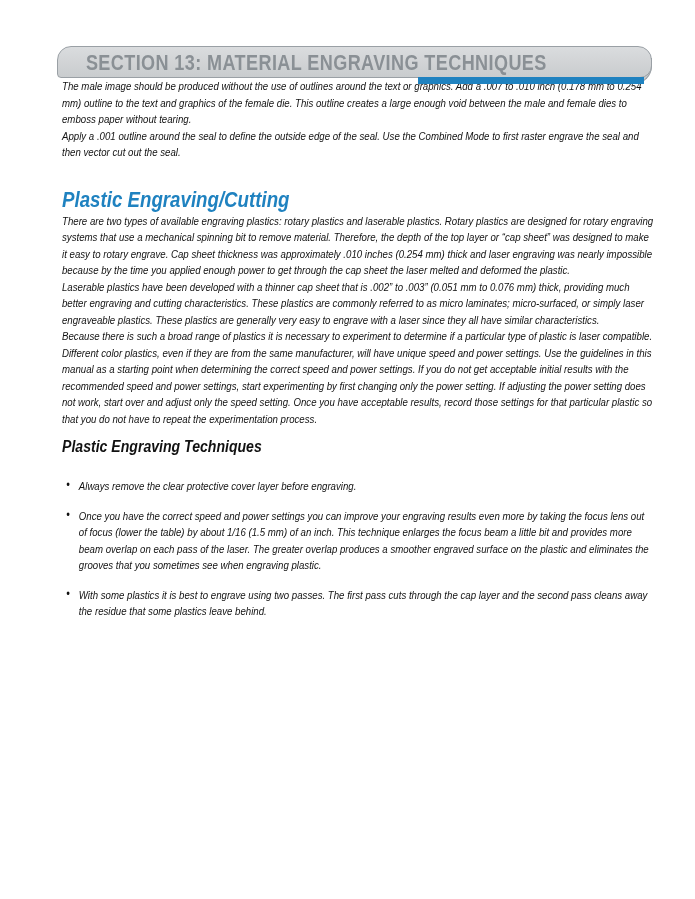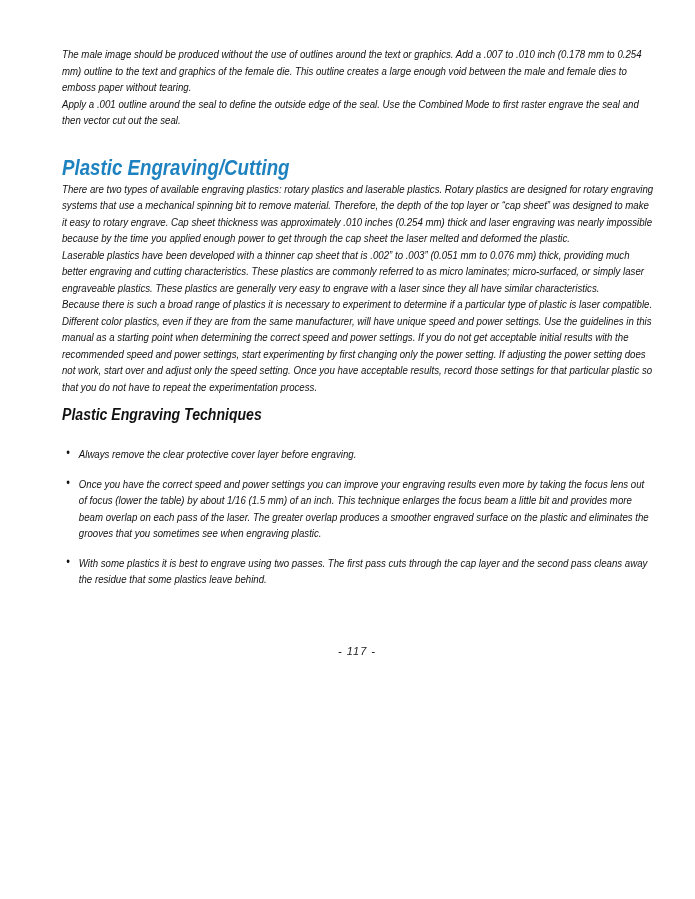--- a/index.html
+++ b/index.html
@@ -117,20 +117,27 @@
     font-size: 11px;
     letter-spacing: 1px;
     color: #222;
   }
 </style>
 </head>
 <body>
 
 <div class="page">
 
+  <div class="banner">
+    <div class="banner-tail"></div>
+    <div class="banner-bar">
+      <span class="banner-title">SECTION 13: MATERIAL ENGRAVING TECHNIQUES</span>
+    </div>
+    <div class="banner-accent"></div>
+  </div>
 
   <div class="content">
 
     <p class="copy mt-p1">The male image should be produced without the use of outlines around the text or graphics. Add a .007 to .010 inch (0.178 mm to 0.254 mm) outline to the text and graphics of the female die. This outline creates a large enough void between the male and female dies to emboss paper without tearing.</p>
     <p class="copy mt-p2">Apply a .001 outline around the seal to define the outside edge of the seal. Use the Combined Mode to first raster engrave the seal and then vector cut out the seal.</p>
 
     <h2 class="h-blue">Plastic Engraving/Cutting</h2>
 
     <p class="copy mt-p3">There are two types of available engraving plastics: rotary plastics and laserable plastics. Rotary plastics are designed for rotary engraving systems that use a mechanical spinning bit to remove material. Therefore, the depth of the top layer or “cap sheet” was designed to make it easy to rotary engrave. Cap sheet thickness was approximately .010 inches (0.254 mm) thick and laser engraving was nearly impossible because by the time you applied enough power to get through the cap sheet the laser melted and deformed the plastic.</p>
     <p class="copy mt-p4">Laserable plastics have been developed with a thinner cap sheet that is .002” to .003” (0.051 mm to 0.076 mm) thick, providing much better engraving and cutting characteristics. These plastics are commonly referred to as micro laminates; micro-surfaced, or simply laser engraveable plastics. These plastics are generally very easy to engrave with a laser since they all have similar characteristics.</p>
@@ -146,17 +153,16 @@
       <li>
         <span class="bullet-glyph">•</span>
         <span>Once you have the correct speed and power settings you can improve your engraving results even more by taking the focus lens out of focus (lower the table) by about 1/16 (1.5 mm) of an inch. This technique enlarges the focus beam a little bit and provides more beam overlap on each pass of the laser. The greater overlap produces a smoother engraved surface on the plastic and eliminates the grooves that you sometimes see when engraving plastic.</span>
       </li>
       <li>
         <span class="bullet-glyph">•</span>
         <span>With some plastics it is best to engrave using two passes. The first pass cuts through the cap layer and the second pass cleans away the residue that some plastics leave behind.</span>
       </li>
     </ul>
 
-    <div class="page-number">- 117 -</div>
 
   </div>
 
 </div>
 
 </body></html>

